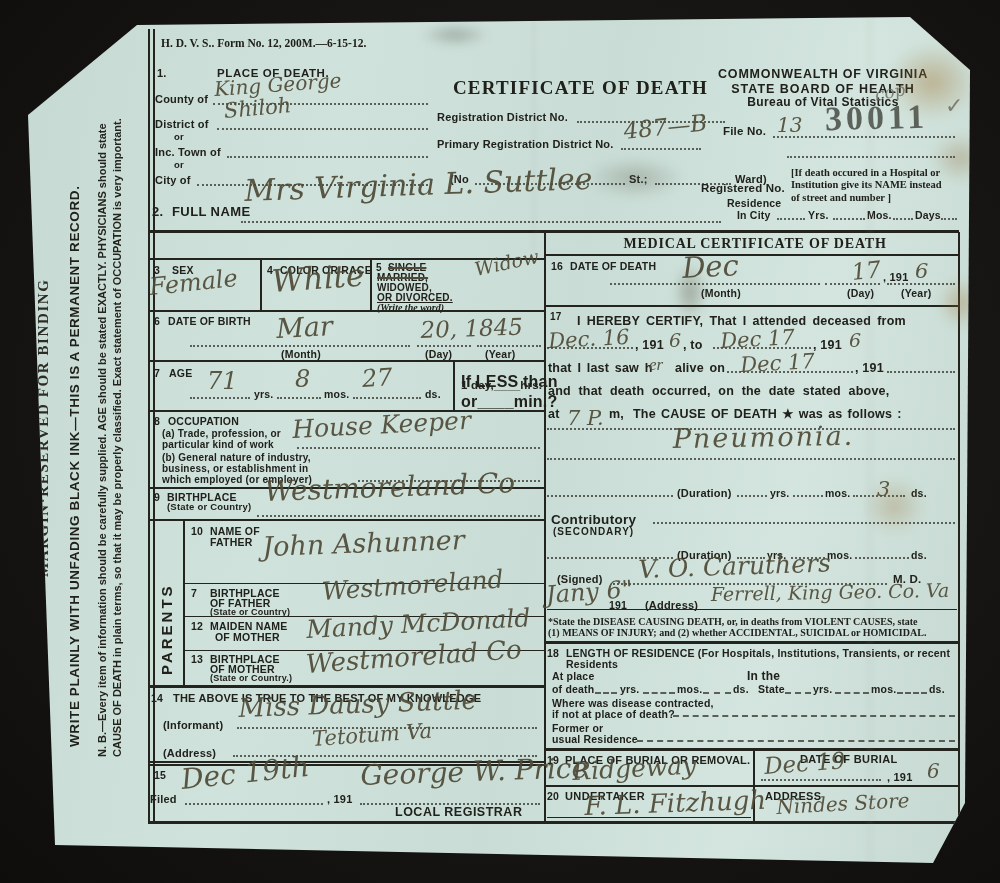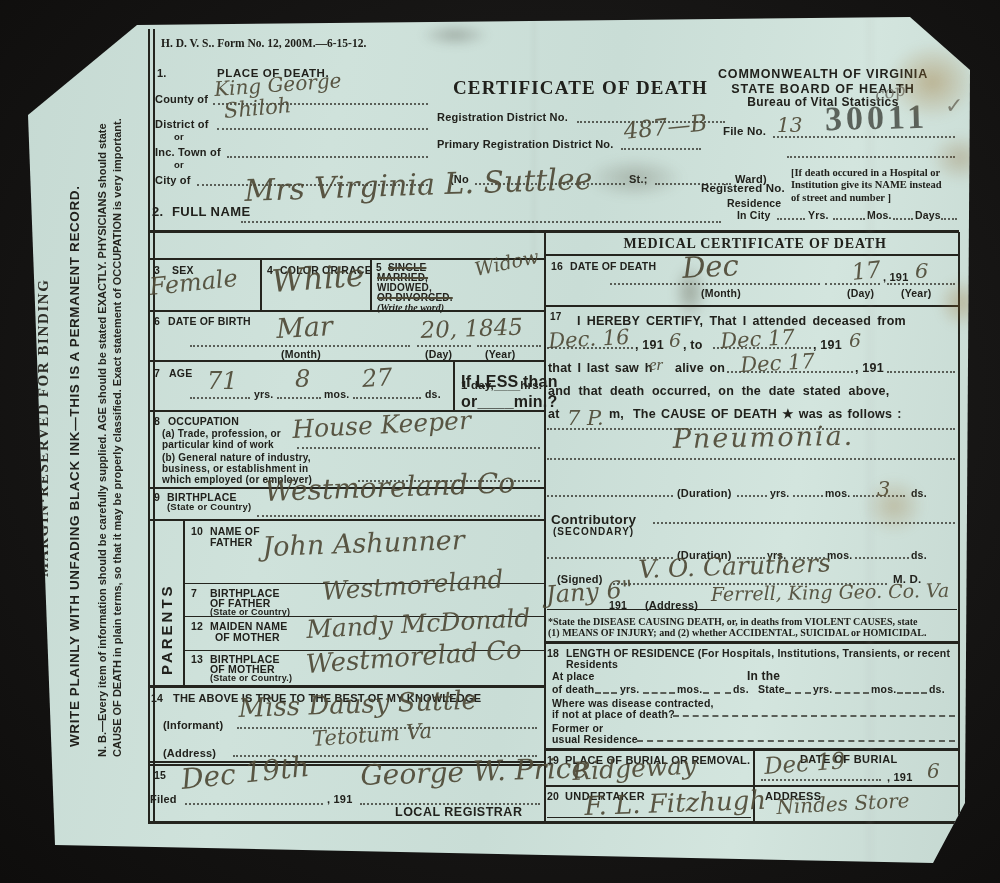--- a/index.html
+++ b/index.html
@@ -112,21 +112,21 @@
 
   <div class="p" style="left:242px;top:249px;">4</div>
   <div class="p" style="left:255px;top:249px;">COLOR OR RACE</div>
   <div class="hw" style="left:248px;top:248px;font-size:31px;transform:rotate(-4deg);">White</div>
   <i class="hl" style="left:345px;top:245px;width:1.5px;height:50px;"></i>
 
   <div class="p" style="left:351px;top:247px;font-size:10px;">5</div>
   <div class="p strike" style="left:363px;top:247px;font-size:10px;">SINGLE</div>
   <div class="p strike" style="left:352px;top:257px;font-size:10px;">MARRIED,</div>
   <div class="p" style="left:352px;top:267px;font-size:10px;">WIDOWED,</div>
-  <div class="p strike" style="left:352px;top:277px;font-size:10px;">OR DIVORCED.</div>
+  <div class="p strike" style="left:352px;top:277px;font-size:10px;text-decoration:underline;">OR DIVORCED.</div>
   <div class="ps" style="left:352px;top:287px;font-size:10px;font-style:italic;font-weight:bold;">(Write the word)</div>
   <div class="hw" style="left:452px;top:243px;font-size:19px;transform:rotate(-12deg);">Widow</div>
   <i class="hl" style="left:123px;top:295px;width:397px;height:1.5px;"></i>
 
   <div class="p" style="left:129px;top:300px;">6</div>
   <div class="p" style="left:143px;top:300px;">DATE OF BIRTH</div>
   <i class="dot" style="left:165px;top:330px;width:220px;"></i>
   <div class="hw" style="left:252px;top:298px;font-size:27px;transform:rotate(-3deg);">Mar</div>
   <div class="p" style="left:256px;top:333px;">(Month)</div>
   <i class="dot" style="left:392px;top:330px;width:54px;"></i>

